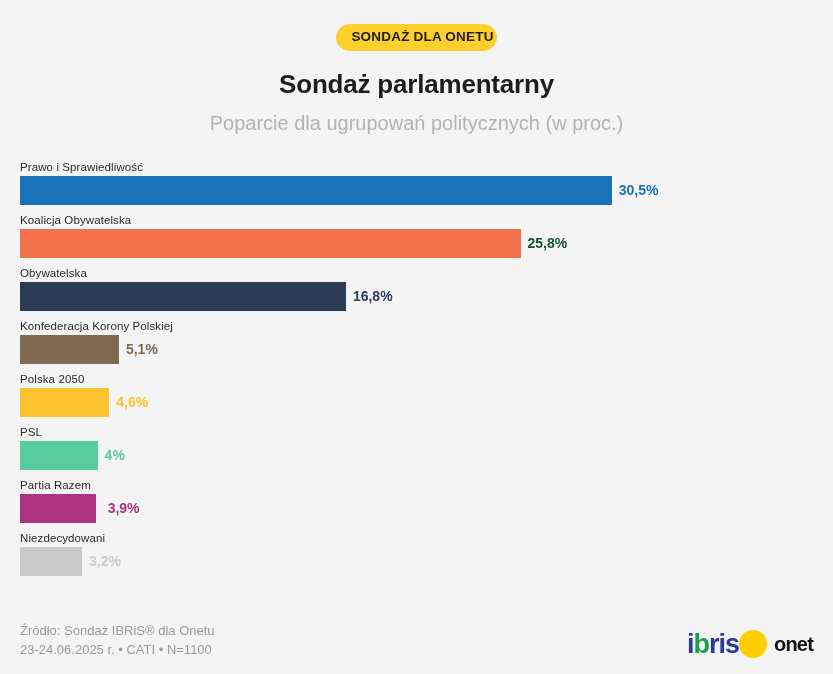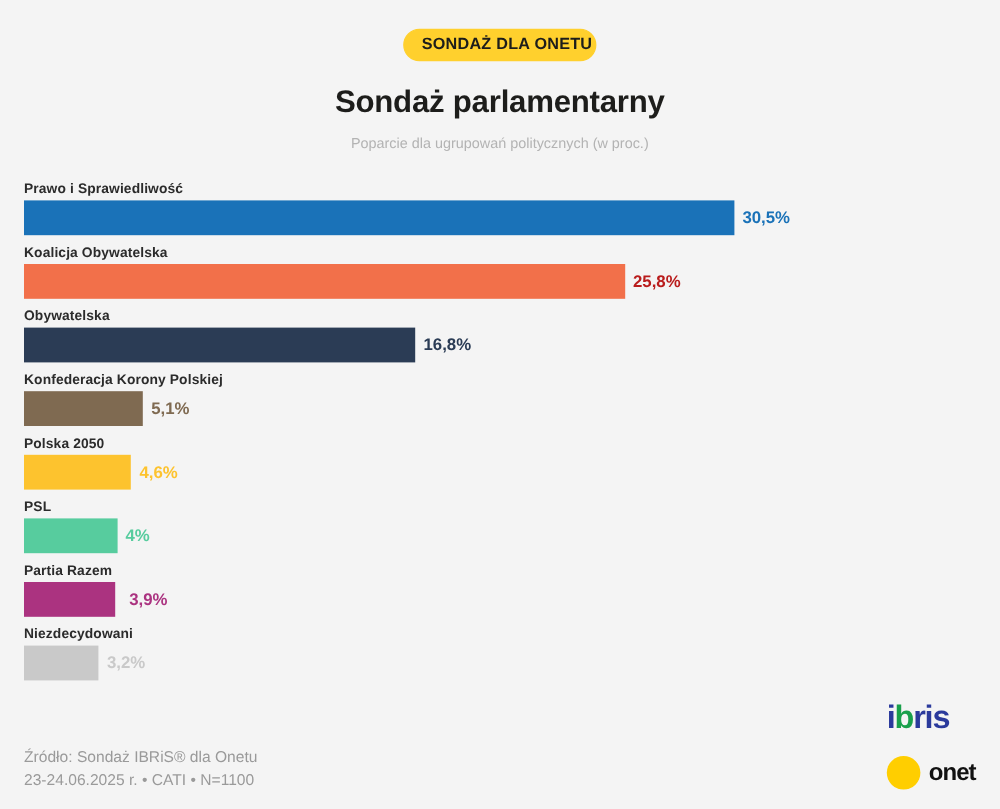--- a/index.html
+++ b/index.html
@@ -52,37 +52,37 @@
   .title {
     text-align: center;
     font-size: 26px;
     font-weight: bold;
     color: #1d1d1b;
     margin-top: 18px;
     letter-spacing: -0.2px;
   }
   .subtitle {
     text-align: center;
-    font-size: 12px;
+    font-size: 20px;
     color: #b3b3b3;
     margin-top: 12px;
   }
 
   
   .chart {
     margin-top: 26px;
     padding-left: 20px;
     padding-right: 20px;
   }
   .row {
     margin-bottom: 9px;
   }
   .row-label {
     font-size: 11.5px;
-    font-weight: bold;
+    font-weight: normal;
     color: #2b2b2b;
     margin-bottom: 3px;
     letter-spacing: 0.1px;
   }
   .bar-line {
     display: flex;
     align-items: center;
     height: 29px;
   }
   .bar {
@@ -106,24 +106,22 @@
     align-items: flex-end;
     justify-content: space-between;
   }
   .source {
     font-size: 13px;
     color: #9a9a9a;
     line-height: 1.45;
   }
   .logos {
     display: flex;
-    align-items: flex-start;
-    gap: 18px;
+    align-items: flex-end;
     padding-bottom: 2px;
-    flex-direction: column;
   }
   .logo-ibris {
     font-size: 27px;
     font-weight: bold;
     color: #2b3a9c;
     letter-spacing: -1px;
     line-height: 1;
     position: relative;
   }
   .logo-ibris .accent {
@@ -166,21 +164,21 @@
         <div class="row-label">Prawo i Sprawiedliwość</div>
         <div class="bar-line">
           <div class="bar" style="width: 591.7px; background: rgb(26, 114, 184);"></div>
           <div class="bar-value" style="color: rgb(26, 114, 184);">30,5%</div>
         </div>
       </div>
       <div class="row">
         <div class="row-label">Koalicja Obywatelska</div>
         <div class="bar-line">
           <div class="bar" style="width: 500.52px; background: rgb(242, 112, 74);"></div>
-          <div class="bar-value" style="color: #b91c1c;">25,8%</div>
+          <div class="bar-value" style="color: #14532d;">25,8%</div>
         </div>
       </div>
       <div class="row">
         <div class="row-label">Obywatelska</div>
         <div class="bar-line">
           <div class="bar" style="width: 325.92px; background: rgb(43, 60, 85);"></div>
           <div class="bar-value" style="color: rgb(43, 60, 85);">16,8%</div>
         </div>
       </div>
       <div class="row">

